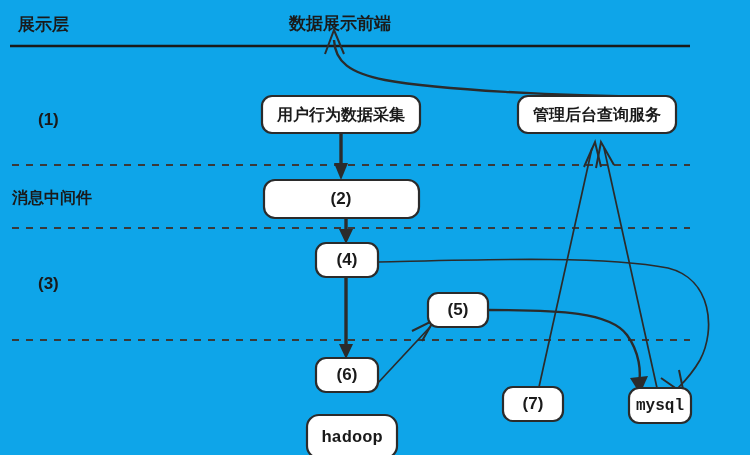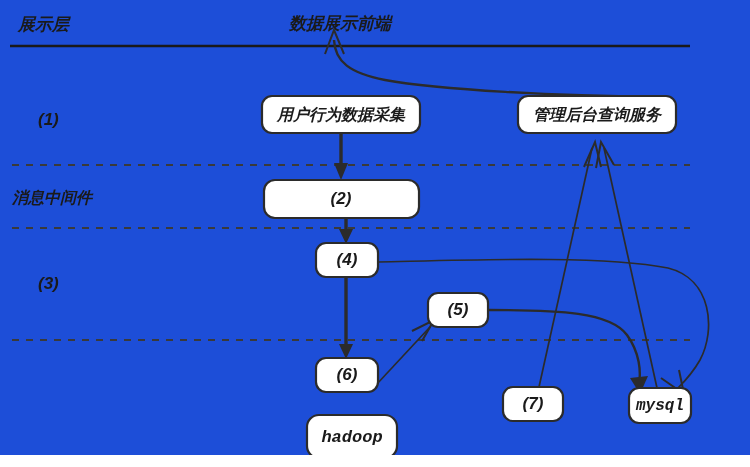--- a/index.html
+++ b/index.html
@@ -4,24 +4,23 @@
 <style>
   html, body {
     margin: 0;
     padding: 0;
     background: #ffffff;
   }
   #canvas {
     position: relative;
     width: 750px;
     height: 455px;
-    background: #1d4ed8;
+    background: #0ea5e9;
     font-family: "Liberation Sans", sans-serif;
     overflow: hidden;
-    font-style: italic;
   }
   svg.diagram {
     position: absolute;
     top: 0;
     left: 0;
     width: 750px;
     height: 467px;
   }
   .node-box {
     fill: #ffffff;

